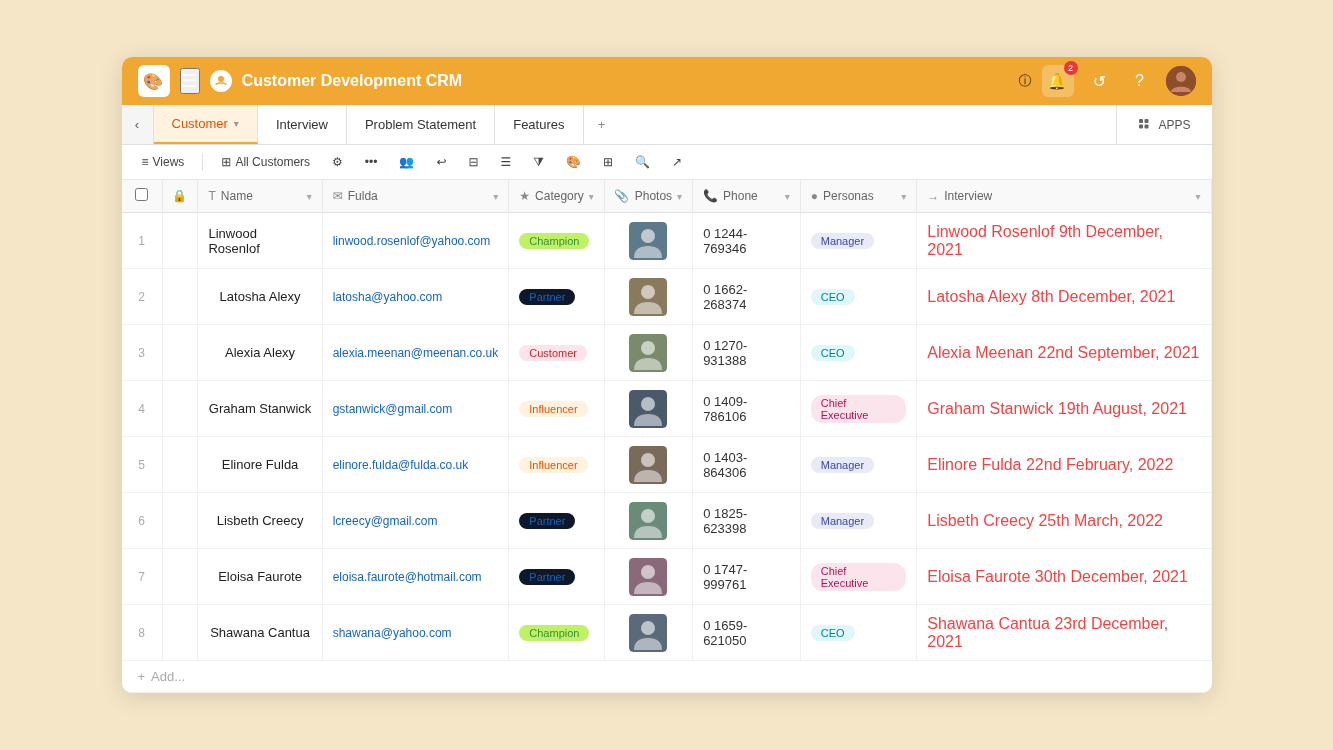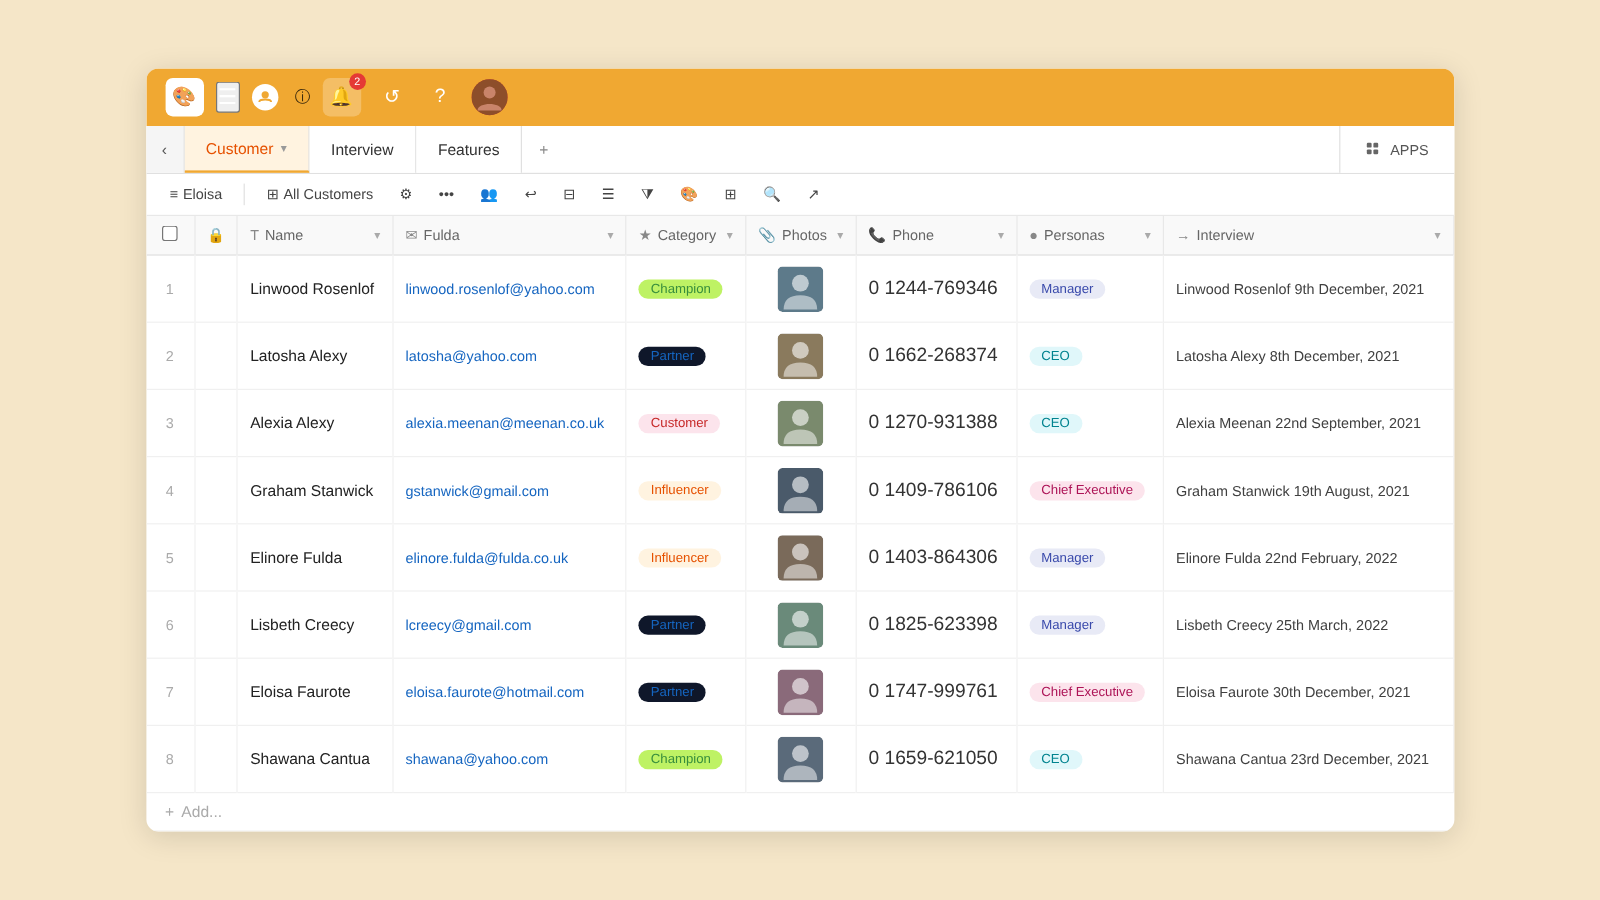--- a/index.html
+++ b/index.html
@@ -203,21 +203,21 @@
       padding: 6px 10px;
       height: 100%;
       display: flex; align-items: center;
     }
     .row-num {
       color: #aaa; font-size: 12px;
       width: 40px; text-align: center;
       justify-content: center;
     }
     .lock-cell { width: 30px; justify-content: center; }
-    .name-cell { font-size: 13px; color: #222; font-weight: 400; min-width: 120px; }
+    .name-cell { font-size: 13px; color: #222; font-weight: 400; min-width: 120px; justify-content: center; }
     .email-cell a { color: #1565c0; font-size: 12px; text-decoration: none; }
     .category-badge {
       padding: 2px 10px;
       border-radius: 12px;
       font-size: 11px;
       font-weight: 500;
       display: inline-block;
     }
     .cat-champion { background: #bef264; color: #388e3c; }
     .cat-partner { background: #0f172a; color: #1565c0; }
@@ -226,31 +226,31 @@
     .photo-cell { justify-content: center; }
     .photo-thumb {
       width: 38px; height: 38px;
       border-radius: 4px;
       object-fit: cover;
       background: #ddd;
       display: flex; align-items: center; justify-content: center;
       overflow: hidden;
     }
     .photo-thumb svg { width: 38px; height: 38px; }
-    .phone-cell { font-size: 16px; color: #333; }
+    .phone-cell { font-size: 13px; color: #333; }
     .persona-badge {
       padding: 2px 10px;
       border-radius: 12px;
       font-size: 11px;
       font-weight: 500;
     }
     .persona-manager { background: #e8eaf6; color: #3949ab; }
     .persona-ceo { background: #e0f7fa; color: #00838f; }
     .persona-chief { background: #fce4ec; color: #ad1457; }
-    .interview-cell { font-size: 12px; color: #404040; }
+    .interview-cell { font-size: 16px; color: #ef4444; }
     .add-row {
       display: flex; align-items: center; gap: 6px;
       padding: 8px 16px;
       color: #aaa; font-size: 13px;
       cursor: pointer;
       border-bottom: 1px solid #f0f0f0;
     }
     
     .person-svg { width: 38px; height: 38px; border-radius: 4px; }
   </style>
@@ -263,20 +263,21 @@
     <div class="app-logo">
       <span>🎨</span>
     </div>
     <button class="hamburger-icon">☰</button>
     <div class="db-icon">
       <svg width="14" height="14" viewBox="0 0 14 14" fill="none">
         <circle cx="7" cy="5" r="3" fill="#f0a832"></circle>
         <path d="M2 11c0-2.8 10-2.8 10 0" stroke="#f0a832" stroke-width="1.5" fill="none"></path>
       </svg>
     </div>
+    <span class="app-title">Customer Development CRM</span>
     <span class="app-title-info">ⓘ</span>
     <div class="header-actions">
       <button class="notif-btn">
         🔔
         <span class="notif-badge">2</span>
       </button>
       <button class="header-icon-btn">↺</button>
       <button class="header-icon-btn">?</button>
       <div class="avatar">
         <svg width="30" height="30" viewBox="0 0 30 30">
@@ -289,41 +290,44 @@
   </div>
 
   <div class="tab-bar">
     <div class="tab-arrow">‹</div>
     <div class="tab active">
       <span>Customer</span>
       <span class="tab-caret">▾</span>
     </div>
     <div class="tab">
       <span>Interview</span>
+    </div>
+    <div class="tab">
+      <span>Problem Statement</span>
     </div>
     <div class="tab">
       <span>Features</span>
     </div>
     <div class="tab-add">+</div>
     <div class="tab-spacer"></div>
     <button class="apps-btn">
       <svg width="14" height="14" viewBox="0 0 14 14" fill="none">
         <rect x="1" y="1" width="4" height="4" rx="1" fill="#666"></rect>
         <rect x="6.5" y="1" width="4" height="4" rx="1" fill="#666"></rect>
         <rect x="1" y="6.5" width="4" height="4" rx="1" fill="#666"></rect>
         <rect x="6.5" y="6.5" width="4" height="4" rx="1" fill="#666"></rect>
       </svg>
       <span>APPS</span>
     </button>
   </div>
 
   <div class="toolbar">
     <button class="toolbar-btn">
       <span>≡</span>
-      <span>Eloisa</span>
+      <span>Views</span>
     </button>
     <div class="toolbar-divider"></div>
     <button class="toolbar-btn">
       <span>⊞</span>
       <span>All Customers</span>
     </button>
     <button class="toolbar-btn">
       <span>⚙</span>
     </button>
     <button class="toolbar-btn">•••</button>

